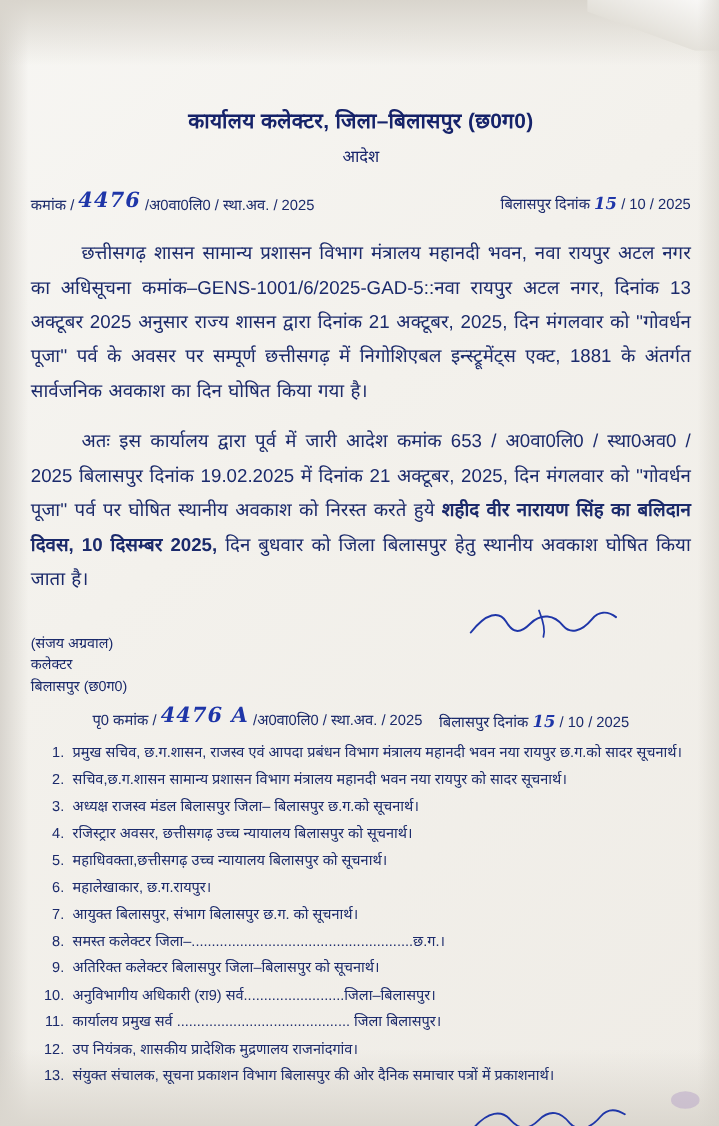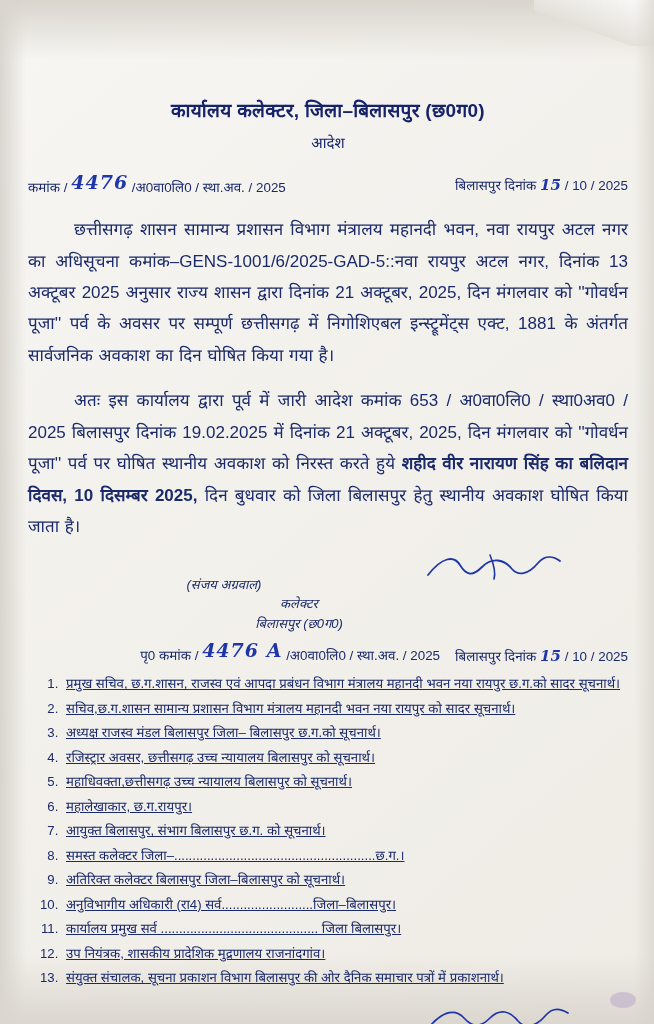--- a/index.html
+++ b/index.html
@@ -121,52 +121,50 @@
     text-align: justify;
     font-size: 17px;
     line-height: 1.85;
     word-spacing: 1px;
   }
   .para.indent { text-indent: 46px; }
   .b { font-weight: bold; margin-top: 23px; }
 
   .lower-memo {
     display: flex;
-    justify-content: flex-end;
+    justify-content: center;
     align-items: flex-end;
     margin-top: 6px;
     font-size: 13.4px;
   }
 
   .sign-block {
     margin-top: 10px;
-    text-align: center;
+    text-align: left;
     padding-right: 58px;
     line-height: 1.5;
     font-size: 13px;
-    font-style: italic;
   }
   .sign-scribble {
     display: block;
     height: 26px;
     margin-bottom: -4px;
   }
   .sign-scribble svg { overflow: visible; }
 
   .copy-to-label {
     margin-top: 10px;
     font-size: 13.4px;
   }
 
   ol.copy-list {
     margin: 4px 0 0 0;
     padding-left: 34px;
     font-size: 13.2px;
     line-height: 1.78;
-    text-decoration: underline;
   }
   ol.copy-list li {
     padding-left: 4px;
     margin-bottom: 1px;
   }
 
   .footer-sign {
     margin-top: 16px;
     text-align: right;
     padding-right: 54px;
@@ -245,21 +243,21 @@
     <ol class="copy-list">
       <li>प्रमुख सचिव, छ.ग.शासन, राजस्व एवं आपदा प्रबंधन विभाग मंत्रालय महानदी भवन नया रायपुर छ.ग.को सादर सूचनार्थ।</li>
       <li>सचिव,छ.ग.शासन सामान्य प्रशासन विभाग मंत्रालय महानदी भवन नया रायपुर को सादर सूचनार्थ।</li>
       <li>अध्यक्ष राजस्व मंडल बिलासपुर जिला– बिलासपुर छ.ग.को सूचनार्थ।</li>
       <li>रजिस्ट्रार अवसर, छत्तीसगढ़ उच्च न्यायालय बिलासपुर को सूचनार्थ।</li>
       <li>महाधिवक्ता,छत्तीसगढ़ उच्च न्यायालय बिलासपुर को सूचनार्थ।</li>
       <li>महालेखाकार, छ.ग.रायपुर।</li>
       <li>आयुक्त बिलासपुर, संभाग बिलासपुर छ.ग. को सूचनार्थ।</li>
       <li>समस्त कलेक्टर जिला–.......................................................छ.ग.।</li>
       <li>अतिरिक्त कलेक्टर बिलासपुर जिला–बिलासपुर को सूचनार्थ।</li>
-      <li>अनुविभागीय अधिकारी (रा4) सर्व.........................जिला–बिलासपुर।</li>
+      <li>अनुविभागीय अधिकारी (रा9) सर्व.........................जिला–बिलासपुर।</li>
       <li>कार्यालय प्रमुख सर्व ........................................... जिला बिलासपुर।</li>
       <li>उप नियंत्रक, शासकीय प्रादेशिक मुद्रणालय राजनांदगांव।</li>
       <li>संयुक्त संचालक, सूचना प्रकाशन विभाग बिलासपुर की ओर दैनिक समाचार पत्रों में प्रकाशनार्थ।</li>
     </ol>
 
     <div class="footer-sign">
       <span class="sign-scribble">
         <svg width="150" height="26" viewBox="0 0 150 26" style="float:right;">
           <path d="M6 20 C20 4, 32 3, 40 12 C48 21, 56 22, 66 12 C76 2, 86 5, 94 15 C101 23, 112 21, 122 9 C128 2, 136 2, 144 7" stroke="#1f36a8" stroke-width="1.7" fill="none" stroke-linecap="round"></path>
         </svg>

